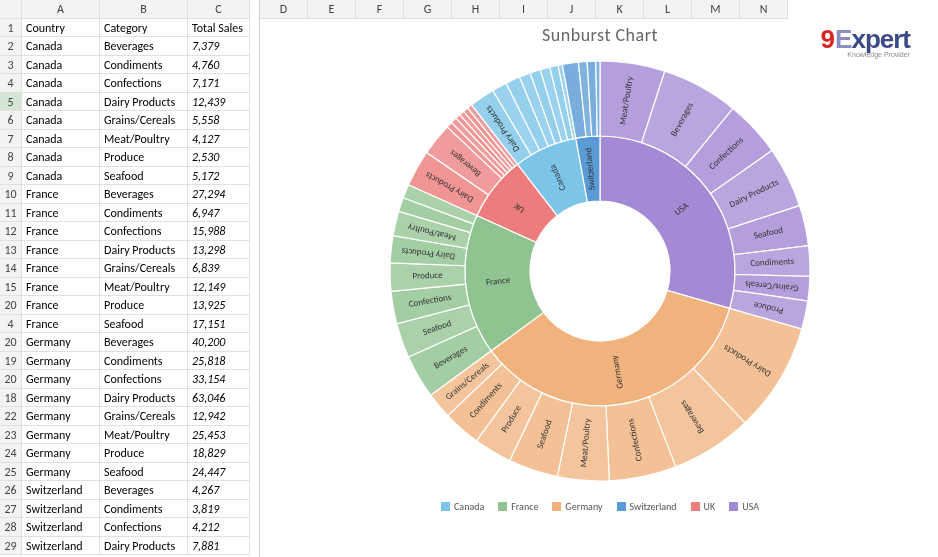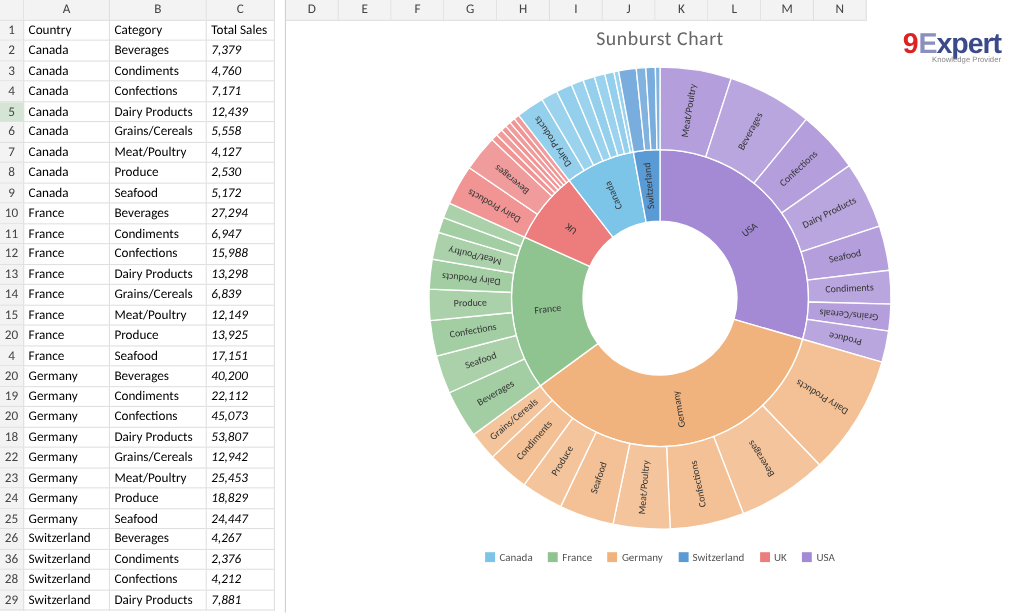--- a/index.html
+++ b/index.html
@@ -130,53 +130,53 @@
         <div class="cell">France</div>
         <div class="cell">Seafood</div>
         <div class="cell num">17,151</div>
         <div class="cell rownum">20</div>
         <div class="cell">Germany</div>
         <div class="cell">Beverages</div>
         <div class="cell num">40,200</div>
         <div class="cell rownum">19</div>
         <div class="cell">Germany</div>
         <div class="cell">Condiments</div>
-        <div class="cell num">22,112</div>
+        <div class="cell num">25,818</div>
         <div class="cell rownum">20</div>
         <div class="cell">Germany</div>
         <div class="cell">Confections</div>
-        <div class="cell num">45,073</div>
+        <div class="cell num">33,154</div>
         <div class="cell rownum">18</div>
         <div class="cell">Germany</div>
         <div class="cell">Dairy Products</div>
-        <div class="cell num">53,807</div>
+        <div class="cell num">63,046</div>
         <div class="cell rownum">22</div>
         <div class="cell">Germany</div>
         <div class="cell">Grains/Cereals</div>
         <div class="cell num">12,942</div>
         <div class="cell rownum">23</div>
         <div class="cell">Germany</div>
         <div class="cell">Meat/Poultry</div>
         <div class="cell num">25,453</div>
         <div class="cell rownum">24</div>
         <div class="cell">Germany</div>
         <div class="cell">Produce</div>
         <div class="cell num">18,829</div>
         <div class="cell rownum">25</div>
         <div class="cell">Germany</div>
         <div class="cell">Seafood</div>
         <div class="cell num">24,447</div>
         <div class="cell rownum">26</div>
         <div class="cell">Switzerland</div>
         <div class="cell">Beverages</div>
         <div class="cell num">4,267</div>
-        <div class="cell rownum">36</div>
-        <div class="cell">Switzerland</div>
-        <div class="cell">Condiments</div>
-        <div class="cell num">2,376</div>
+        <div class="cell rownum">27</div>
+        <div class="cell">Switzerland</div>
+        <div class="cell">Condiments</div>
+        <div class="cell num">3,819</div>
         <div class="cell rownum">28</div>
         <div class="cell">Switzerland</div>
         <div class="cell">Confections</div>
         <div class="cell num">4,212</div>
         <div class="cell rownum">29</div>
         <div class="cell">Switzerland</div>
         <div class="cell">Dairy Products</div>
         <div class="cell num">7,881</div>
       </div>
   </div>

